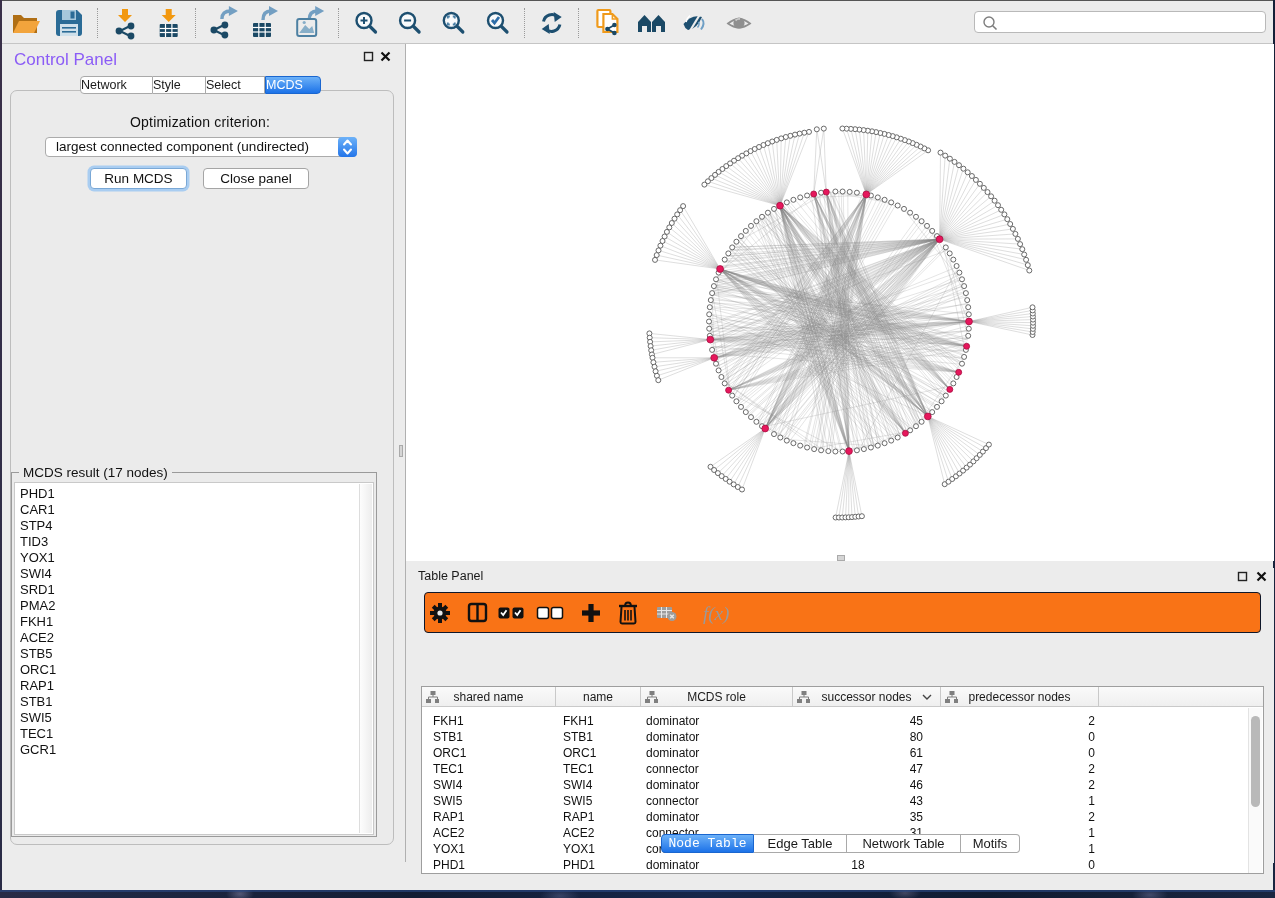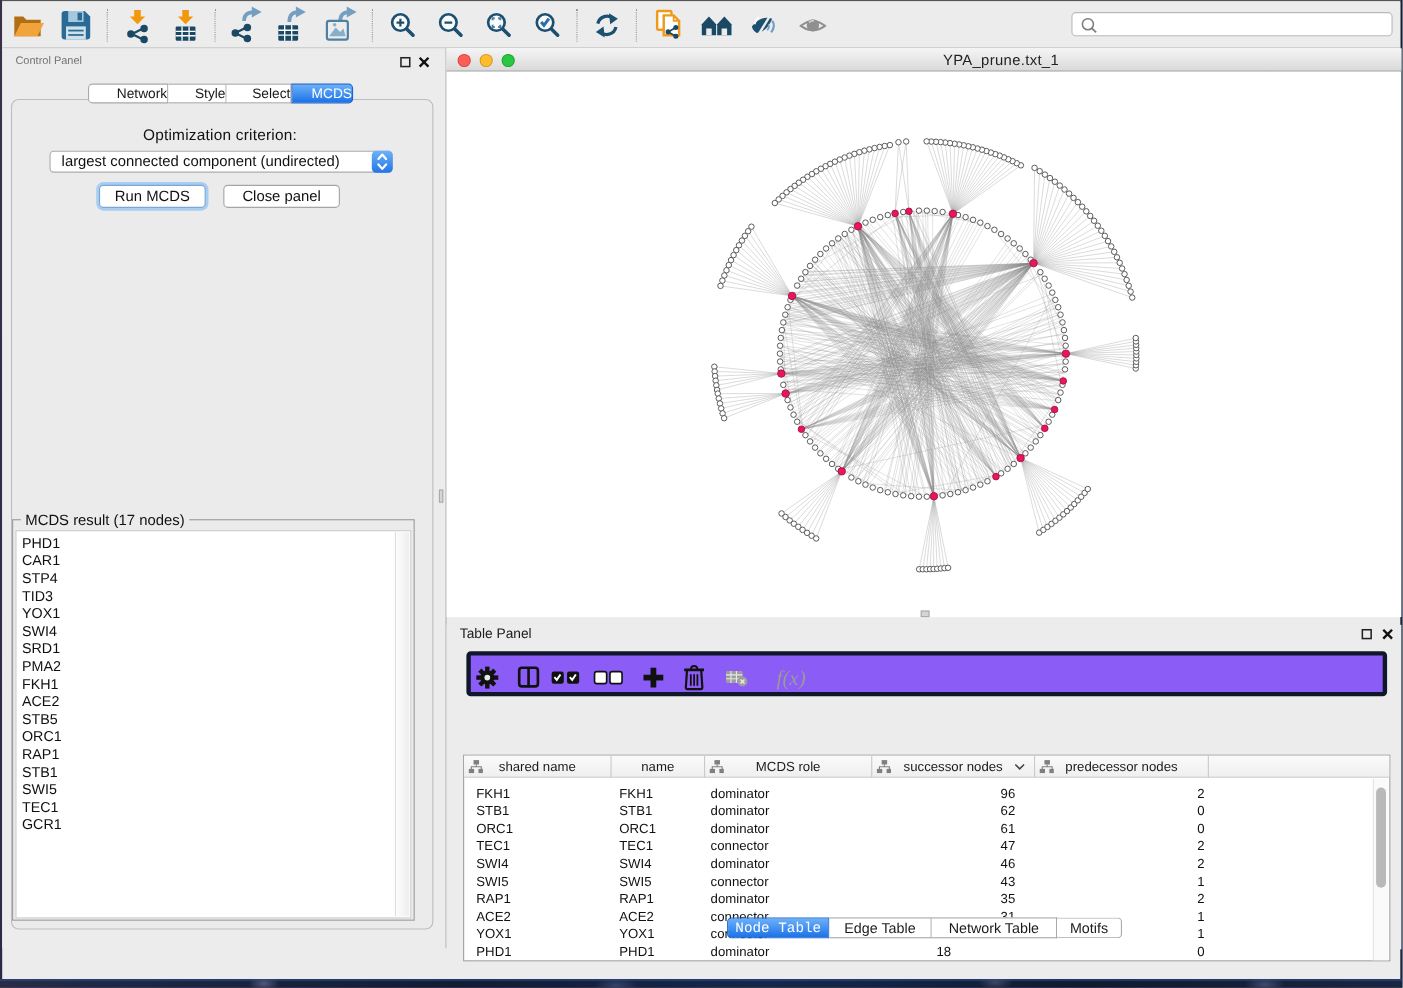--- a/index.html
+++ b/index.html
@@ -8,25 +8,25 @@
   background:linear-gradient(100deg,#3a3049 0%,#1f2844 18%,#131c33 40%,#16274a 60%,#101b30 80%,#1a2540 100%); }
 #wall::after { content:''; position:absolute; left:0; top:890px; width:1275px; height:2px; background:#2e4f8e; opacity:.55; }
 #wall::before { content:''; position:absolute; left:0; top:888px; width:1275px; height:10px; background:radial-gradient(14px 8px at 240px 6px, rgba(130,130,165,.55), transparent), radial-gradient(20px 8px at 560px 8px, rgba(90,100,140,.5), transparent), radial-gradient(16px 7px at 905px 5px, rgba(125,120,150,.45), transparent), radial-gradient(18px 8px at 1150px 7px, rgba(110,115,155,.5), transparent); }
 #app { position:absolute; left:2px; top:0; width:1271px; height:890px; background:#ececec; border-top:1px solid #555; }
 
 #toolbar { position:absolute; left:0; top:1px; width:1271px; height:42px; background:#ececec; border-bottom:1px solid #c5c5c5; }
 .tsep { position:absolute; top:6px; height:30px; width:0; border-left:1px dotted #9a9a9a; }
 #searchbox { position:absolute; left:972px; top:9px; width:292px; height:22px; background:#fff; border:1px solid #b9b9b9; border-radius:4px; }
 
 #cp { position:absolute; left:0; top:43px; width:396px; height:818px; background:#ececec; }
-#cp-title { position:absolute; left:12px; top:6px; font-size:10px; color:#737373; }
+#cp-title { position:absolute; left:12px; top:6px; font-size:17px; color:#8b5cf6; }
 .winbtn { position:absolute; top:7px; font-size:11px; color:#111; }
 #cp-content { position:absolute; left:8px; top:46px; width:384px; height:755px; border:1px solid #bdbdbd; border-radius:7px; background:#ebebeb; }
 #tabs { position:absolute; left:78px; top:32px; height:18px; display:flex; }
-.tab { height:18px; line-height:17px; font-size:12.5px; color:#1a1a1a; text-align:right; background:#fff; border:1px solid #a9a9a9; border-left:none; padding:0 0; }
+.tab { height:18px; line-height:17px; font-size:12.5px; color:#1a1a1a; text-align:left; background:#fff; border:1px solid #a9a9a9; border-left:none; padding:0 0; }
 .tab.first { border-left:1px solid #a9a9a9; border-radius:4px 0 0 4px; }
 .tab.sel { background:linear-gradient(#6cb1f8,#1c72e8); color:#fff; border:1px solid #1a66cf; border-radius:4px; }
 .tab.last { border-radius:0 4px 4px 0; }
 #optlabel { position:absolute; left:0; top:70px; width:396px; text-align:center; font-size:14px; letter-spacing:0.2px; color:#111; }
 #dropdown { position:absolute; left:43px; top:93px; width:312px; height:20px; background:#fff; border:1px solid #ababab; border-radius:4px; font-size:13.5px; color:#111; line-height:18px; padding-left:10px; }
 #dd-step { position:absolute; right:-1px; top:-1px; width:19px; height:20px; border-radius:4px; background:linear-gradient(#6db2f9,#2375e9); }
 .btn { position:absolute; top:124px; height:21px; background:#fff; border:1px solid #a5a5a5; border-radius:4px; font-size:13.5px; color:#111; text-align:center; line-height:19px; }
 #btn-run { left:88px; width:97px; box-shadow:0 0 0 2.5px #a9cdf1; border-color:#7aa8d6; }
 #btn-close { left:201px; width:106px; }
 #fieldset { position:absolute; left:9px; top:428px; width:366px; height:365px; border:1px solid #9a9a9a; }
@@ -37,21 +37,21 @@
 
 #vsplit { position:absolute; left:396px; top:43px; width:8px; height:818px; background:#ececec; border-right:1px solid #b0b0b0; }
 
 #net { position:absolute; left:404px; top:43px; width:868px; height:517px; background:#fff; }
 #net-titlebar { position:absolute; left:0; top:0; width:868px; height:21px; background:linear-gradient(#f5f5f5,#dadada); border-bottom:1px solid #9f9f9f; }
 .light { position:absolute; top:4.5px; width:12px; height:12px; border-radius:50%; }
 #net-title { position:absolute; left:0; top:3px; width:1008px; text-align:center; font-size:13.5px; letter-spacing:0.3px; color:#222; }
 
 #tp { position:absolute; left:404px; top:567px; width:868px; height:295px; background:#ececec; }
 #tp-title { position:absolute; left:12px; top:1px; font-size:12.5px; color:#1a1a1a; }
-#tp-toolbar { position:absolute; left:18px; top:24px; width:837px; height:41px; background:#8b5cf6; border:4px solid #0f172a; border-radius:4px; }
+#tp-toolbar { position:absolute; left:18px; top:24px; width:837px; height:41px; background:#f97316; border:1px solid #0f172a; border-radius:4px; }
 #tbl { position:absolute; left:15px; top:70px; width:843px; height:188px; background:#fff; border:1px solid #9e9e9e;margin-top:48px; }
 #thead { position:absolute; left:0; top:0; width:841px; height:20px; background:linear-gradient(#fafafa,#efefef); border-bottom:1px solid #c9c9c9; }
 .th { position:absolute; top:0; height:20px; font-size:12px; color:#1a1a1a; text-align:center; line-height:20px; border-right:1px solid #c9c9c9; }
 .hicon { position:absolute; left:4px; top:4px; width:13px; height:12px; }
 .td { position:absolute; height:16px; line-height:16px; font-size:12px; color:#111; }
 #tbl-sb { position:absolute; right:1px; top:21px; width:14px; height:165px; background:#fafafa; border-left:1px solid #e3e3e3; }
 #tbl-thumb { position:absolute; left:2px; top:8px; width:9px; height:91px; background:#b9b9b9; border-radius:5px; }
 #btabs { position:absolute; left:255px; top:266px; height:19px; display:flex; }
 .btab { height:19px; line-height:18px; font-size:13px; color:#1a1a1a; text-align:center; background:#fff; border:1px solid #a9a9a9; border-left:none; }
 .btab.sel { background:linear-gradient(#6cb1f8,#1c72e8); color:#fff; border:1px solid #1a66cf; border-radius:4px;font-family:Liberation Mono, monospace; }
@@ -259,26 +259,20 @@
 <div class="li" style="top:227px">SWI5</div>
 <div class="li" style="top:243px">TEC1</div>
 <div class="li" style="top:259px">GCR1</div>
 <div id="list-sb"></div>
 </div>
 </div>
 </div>
 <div id="vsplit"></div>
 
 <div id="net">
-<div id="net-titlebar">
-<div class="light" style="left:10px;background:#fd5f57;border:0.5px solid #e0443e"></div>
-<div class="light" style="left:30px;background:#febc2e;border:0.5px solid #d89b22"></div>
-<div class="light" style="left:50px;background:#28c840;border:0.5px solid #1ea52f"></div>
-<div id="net-title">YPA_prune.txt_1</div>
-</div>
 <svg width="866" height="494" viewBox="0 0 866 494" style="position:absolute;left:0;top:21px">
 <g transform="translate(-405,-65)">
           <path d="M779.0 205.7L823.6 450.7M779.0 205.7L827.1 451.0M779.0 205.7L832.1 451.4M779.0 205.7L835.6 451.5M779.0 205.7L839.9 451.5M779.0 205.7L841.3 451.5M779.0 205.7L845.9 451.3M779.0 205.7L848.4 451.1M779.0 205.7L852.6 450.7M779.0 205.7L857.0 450.1M779.0 205.7L859.3 449.7M779.0 205.7L863.3 449.0M779.0 205.7L868.1 448.0M779.0 205.7L871.4 447.1M779.0 205.7L874.0 446.4M779.0 205.7L890.0 440.7M779.0 205.7L894.3 438.7M779.0 205.7L896.4 437.6M779.0 205.7L897.9 436.9M779.0 205.7L899.8 435.9M779.0 205.7L904.0 433.5M779.0 205.7L904.8 433.0M779.0 205.7L906.5 432.0M779.0 205.7L908.7 430.6M779.0 205.7L912.6 428.0M779.0 205.7L914.2 426.8M779.0 205.7L916.7 424.9M779.0 205.7L918.6 423.5M779.0 205.7L920.3 422.1M779.0 205.7L923.2 419.7M779.0 205.7L942.5 398.8M779.0 205.7L943.8 397.0M779.0 205.7L945.8 394.2M779.0 205.7L946.9 392.5M779.0 205.7L948.5 389.9M779.0 205.7L949.1 389.1M779.0 205.7L950.7 386.3M779.0 205.7L952.1 383.7M779.0 205.7L953.2 381.8M779.0 205.7L954.6 378.9M779.0 205.7L955.7 376.8M779.0 205.7L957.0 373.8M779.0 205.7L958.5 370.4M779.0 205.7L959.2 368.5M779.0 205.7L960.2 365.9M779.0 205.7L961.0 363.7M812.7 194.0L871.0 447.2M812.7 194.0L873.2 446.6M812.7 194.0L878.1 445.2M812.7 194.0L879.9 444.6M812.7 194.0L883.8 443.2M812.7 194.0L888.6 441.3M812.7 194.0L890.9 440.2M812.7 194.0L915.8 425.6M812.7 194.0L918.4 423.7M812.7 194.0L919.9 422.5M812.7 194.0L922.1 420.6M812.7 194.0L925.2 417.9M812.7 194.0L927.6 415.7M812.7 194.0L929.9 413.4M825.3 192.1L853.5 450.6M825.3 192.1L857.8 450.0M825.3 192.1L864.2 448.8M825.3 192.1L868.0 448.0M825.3 192.1L872.5 446.9M825.3 192.1L877.3 445.4M825.3 192.1L898.8 436.4M825.3 192.1L903.4 433.8M825.3 192.1L906.0 432.3M825.3 192.1L909.3 430.2M825.3 192.1L914.7 426.5M825.3 192.1L917.2 424.6M825.3 192.1L919.8 422.6M865.3 194.4L721.9 380.1M865.3 194.4L722.8 381.7M865.3 194.4L723.6 383.3M865.3 194.4L725.4 386.4M865.3 194.4L727.7 390.3M865.3 194.4L728.5 391.6M865.3 194.4L730.7 394.9M865.3 194.4L732.1 396.9M865.3 194.4L732.4 397.3M865.3 194.4L735.2 401.1M865.3 194.4L736.9 403.2M865.3 194.4L756.4 422.7M865.3 194.4L758.0 423.9M865.3 194.4L761.4 426.6M865.3 194.4L764.3 428.6M865.3 194.4L768.3 431.2M865.3 194.4L771.0 432.9M865.3 194.4L772.5 433.8M865.3 194.4L776.1 435.8M865.3 194.4L778.4 437.0M865.3 194.4L783.3 439.4M865.3 194.4L786.3 440.8M865.3 194.4L802.6 446.6M865.3 194.4L803.8 446.9M865.3 194.4L807.8 447.9M865.3 194.4L809.7 448.4M865.3 194.4L812.8 449.0M865.3 194.4L814.6 449.4M865.3 194.4L815.6 449.6M865.3 194.4L819.0 450.1M865.3 194.4L820.7 450.3M865.3 194.4L825.6 450.9M865.3 194.4L828.0 451.1M865.3 194.4L830.4 451.3M938.6 239.2L731.2 247.4M938.6 239.2L731.3 247.2M938.6 239.2L729.5 249.9M938.6 239.2L728.9 250.8M938.6 239.2L726.7 254.2M938.6 239.2L725.6 256.1M938.6 239.2L725.4 256.5M938.6 239.2L723.9 259.2M938.6 239.2L722.8 261.3M938.6 239.2L722.1 262.6M938.6 239.2L720.4 266.0M938.6 239.2L720.0 266.9M938.6 239.2L719.4 268.3M938.6 239.2L718.1 271.1M938.6 239.2L717.1 273.6M938.6 239.2L716.9 274.3M938.6 239.2L716.0 276.6M938.6 239.2L714.7 280.5M938.6 239.2L714.3 281.6M938.6 239.2L713.8 283.2M938.6 239.2L713.1 285.4M938.6 239.2L712.8 286.5M938.6 239.2L712.2 288.9M938.6 239.2L711.6 291.3M938.6 239.2L710.9 294.1M938.6 239.2L710.7 295.2M938.6 239.2L708.0 324.2M938.6 239.2L708.1 325.8M938.6 239.2L708.3 330.4M938.6 239.2L708.5 333.1M938.6 239.2L708.6 333.7M938.6 239.2L708.9 336.9M938.6 239.2L709.4 340.8M938.6 239.2L709.7 342.3M938.6 239.2L710.1 344.8M938.6 239.2L711.1 349.6M938.6 239.2L711.5 351.4M938.6 239.2L712.1 353.8M938.6 239.2L713.0 357.3M938.6 239.2L713.8 360.0M938.6 239.2L714.1 361.0M938.6 239.2L714.9 363.4M938.6 239.2L716.2 366.8M938.6 239.2L717.1 369.4M938.6 239.2L718.2 372.1M938.6 239.2L719.6 375.2M938.6 239.2L720.7 377.6M938.6 239.2L722.3 380.8M938.6 239.2L722.5 381.2M938.6 239.2L724.2 384.3M938.6 239.2L725.5 386.6M938.6 239.2L727.6 390.2M938.6 239.2L734.8 400.5M938.6 239.2L736.4 402.6M938.6 239.2L737.8 404.4M938.6 239.2L739.5 406.4M938.6 239.2L742.5 409.7M938.6 239.2L743.4 410.7M938.6 239.2L746.1 413.5M938.6 239.2L747.4 414.7M938.6 239.2L748.4 415.6M938.6 239.2L752.2 419.2M938.6 239.2L753.9 420.7M938.6 239.2L756.3 422.6M938.6 239.2L758.3 424.2M938.6 239.2L760.2 425.7M938.6 239.2L760.9 426.2M938.6 239.2L763.8 428.2M938.6 239.2L765.4 429.3M938.6 239.2L768.0 431.1M938.6 239.2L769.5 432.0M938.6 239.2L772.5 433.8M938.6 239.2L776.3 435.9M938.6 239.2L776.9 436.3M938.6 239.2L780.6 438.1M938.6 239.2L782.2 438.9M938.6 239.2L784.5 440.0M938.6 239.2L788.3 441.6M968.0 321.5L715.9 276.8M968.0 321.5L714.7 280.2M968.0 321.5L713.2 285.0M968.0 321.5L712.6 287.1M968.0 321.5L711.9 290.1M968.0 321.5L711.0 293.7M968.0 321.5L710.7 295.0M968.0 321.5L709.9 299.6M968.0 321.5L709.4 302.6M968.0 321.5L708.8 306.7M968.0 321.5L708.2 328.8M968.0 321.5L708.4 331.8M968.0 321.5L708.8 335.7M968.0 321.5L709.1 338.6M968.0 321.5L709.3 340.1M968.0 321.5L709.7 342.5M968.0 321.5L710.6 347.2M968.0 321.5L710.8 348.2M968.0 321.5L711.6 351.8M968.0 321.5L712.2 354.5M965.6 346.3L718.1 271.3M965.6 346.3L716.7 274.6M965.6 346.3L714.4 281.2M965.6 346.3L713.1 285.3M965.6 346.3L711.6 291.2M965.6 346.3L710.3 297.4M965.6 346.3L709.5 301.9M965.6 346.3L708.8 307.5M965.6 346.3L708.2 314.2M965.6 346.3L708.0 318.0M965.6 346.3L708.0 324.6M957.7 372.3L712.4 287.9M957.7 372.3L710.9 294.3M957.7 372.3L709.4 302.4M957.7 372.3L708.6 308.6M957.7 372.3L708.2 315.0M957.7 372.3L708.0 320.0M957.7 372.3L708.1 325.9M957.7 372.3L708.6 334.1M957.7 372.3L709.3 340.1M957.7 372.3L710.4 346.2M957.7 372.3L712.0 353.5M948.8 389.4L799.5 197.3M948.8 389.4L793.8 199.3M948.8 389.4L788.3 201.4M948.8 389.4L785.7 202.5M948.8 389.4L781.2 204.6M948.8 389.4L776.7 206.9M948.8 389.4L771.2 210.0M948.8 389.4L767.6 212.2M948.8 389.4L762.6 215.6M948.8 389.4L758.3 218.8M948.8 389.4L755.4 221.1M926.8 416.4L832.2 191.6M926.8 416.4L829.5 191.8M926.8 416.4L828.6 191.8M926.8 416.4L824.8 192.2M926.8 416.4L822.3 192.5M926.8 416.4L820.1 192.7M926.8 416.4L815.2 193.5M926.8 416.4L812.7 194.0M926.8 416.4L810.8 194.4M926.8 416.4L806.7 195.3M926.8 416.4L784.6 203.0M926.8 416.4L781.6 204.4M926.8 416.4L777.0 206.7M926.8 416.4L774.2 208.2M926.8 416.4L772.4 209.2M926.8 416.4L769.2 211.2M926.8 416.4L767.2 212.5M926.8 416.4L765.6 213.5M926.8 416.4L763.2 215.2M926.8 416.4L760.3 217.3M926.8 416.4L738.1 238.3M926.8 416.4L736.6 240.1M926.8 416.4L736.4 240.5M926.8 416.4L734.9 242.4M926.8 416.4L733.7 243.9M926.8 416.4L731.3 247.2M926.8 416.4L729.8 249.4M926.8 416.4L729.3 250.2M926.8 416.4L727.7 252.6M926.8 416.4L727.2 253.5M904.4 433.3L767.4 212.3M904.4 433.3L763.3 215.1M904.4 433.3L761.3 216.5M904.4 433.3L756.0 220.6M904.4 433.3L753.2 223.0M904.4 433.3L748.4 227.3M904.4 433.3L745.3 230.4M904.4 433.3L741.9 234.0M904.4 433.3L738.8 237.4M904.4 433.3L736.7 240.0M904.4 433.3L733.0 244.9M848.0 451.1L846.8 191.8M848.0 451.1L842.2 191.6M848.0 451.1L840.2 191.5M848.0 451.1L837.7 191.5M848.0 451.1L833.4 191.6M848.0 451.1L832.0 191.6M848.0 451.1L829.5 191.8M848.0 451.1L826.1 192.0M848.0 451.1L822.8 192.4M848.0 451.1L818.4 193.0M848.0 451.1L815.2 193.5M848.0 451.1L814.2 193.7M848.0 451.1L810.3 194.5M848.0 451.1L782.1 204.1M848.0 451.1L778.7 205.8M848.0 451.1L778.2 206.1M848.0 451.1L773.7 208.5M848.0 451.1L773.2 208.8M848.0 451.1L768.9 211.4M848.0 451.1L768.2 211.8M848.0 451.1L766.2 213.1M848.0 451.1L763.2 215.2M848.0 451.1L760.3 217.3M848.0 451.1L759.0 218.3M848.0 451.1L756.2 220.5M848.0 451.1L754.2 222.1M764.2 428.5L945.4 248.3M764.2 428.5L944.3 246.6M764.2 428.5L940.4 241.4M764.2 428.5L938.6 239.2M764.2 428.5L935.7 235.8M764.2 428.5L933.0 232.8M764.2 428.5L930.4 230.1M764.2 428.5L928.2 227.9M764.2 428.5L925.9 225.7M764.2 428.5L921.7 222.1M764.2 428.5L919.4 220.1M764.2 428.5L916.3 217.7M764.2 428.5L894.8 204.6M764.2 428.5L891.9 203.2M764.2 428.5L888.8 201.8M764.2 428.5L885.8 200.6M764.2 428.5L883.1 199.6M764.2 428.5L880.6 198.7M764.2 428.5L876.8 197.4M764.2 428.5L872.4 196.1M764.2 428.5L870.0 195.5M764.2 428.5L866.3 194.6M764.2 428.5L863.9 194.1M764.2 428.5L861.6 193.7M727.6 390.2L965.0 349.2M727.6 390.2L966.0 344.0M727.6 390.2L966.8 339.0M727.6 390.2L967.3 334.7M727.6 390.2L967.7 329.9M727.6 390.2L967.9 325.7M727.6 390.2L968.0 320.2M727.6 390.2L965.2 294.6M727.6 390.2L964.6 292.1M727.6 390.2L963.7 288.2M727.6 390.2L962.8 285.1M727.6 390.2L962.2 283.2M727.6 390.2L960.9 279.3M727.6 390.2L960.1 276.8M727.6 390.2L959.1 274.3M719.1 269.0L874.3 446.3M719.1 269.0L878.6 445.0M719.1 269.0L883.2 443.4M719.1 269.0L884.9 442.7M719.1 269.0L889.4 440.9M719.1 269.0L893.5 439.1M719.1 269.0L895.9 437.9M719.1 269.0L900.6 435.5M719.1 269.0L903.5 433.8M719.1 269.0L906.2 432.1M719.1 269.0L910.5 429.4M719.1 269.0L912.2 428.2M719.1 269.0L927.7 415.6M719.1 269.0L930.2 413.1M719.1 269.0L931.6 411.7M719.1 269.0L934.9 408.2M719.1 269.0L935.9 407.1M719.1 269.0L936.8 406.0M719.1 269.0L938.8 403.5M719.1 269.0L941.5 400.2M719.1 269.0L942.5 398.9M719.1 269.0L944.6 396.0M719.1 269.0L945.9 394.1M719.1 269.0L947.8 391.1M719.1 269.0L961.1 363.3M719.1 269.0L961.5 362.1M719.1 269.0L962.2 359.9M719.1 269.0L962.6 358.5M719.1 269.0L963.4 355.8M719.1 269.0L963.7 354.6M719.1 269.0L964.4 351.7M719.1 269.0L964.8 350.1M719.1 269.0L965.1 348.9M719.1 269.0L965.4 347.5M719.1 269.0L965.8 345.6M719.1 269.0L966.3 342.6M719.1 269.0L966.6 340.2M719.1 269.0L966.8 338.9M709.3 339.6L960.7 364.4M709.3 339.6L962.8 358.0M709.3 339.6L964.5 351.3M709.3 339.6L966.0 344.1M709.3 339.6L966.9 338.5M709.3 339.6L967.6 331.5M709.3 339.6L968.0 323.5M709.3 339.6L967.9 316.7M709.3 339.6L967.6 311.6M709.3 339.6L966.8 304.0M713.2 357.8L967.7 330.2M713.2 357.8L968.0 322.4M713.2 357.8L967.9 316.8M713.2 357.8L967.5 310.0M713.2 357.8L966.7 303.1M713.2 357.8L965.6 296.9M713.2 357.8L964.5 291.5M713.2 357.8L963.1 286.2M713.2 357.8L960.9 279.1M713.2 357.8L958.2 272.0M962.5 359.0L917.4 424.4M708.4 311.9L720.4 376.9M965.8 297.9L933.7 233.6M817.0 449.8L722.6 381.3M967.0 337.2L946.4 249.8M729.1 392.5L711.2 292.8M756.9 423.1L804.5 447.1M892.1 203.3L828.1 191.9M869.0 195.3L798.0 197.8M815.0 193.5L717.4 273.1M836.1 191.5L883.8 199.8M837.2 451.5L882.1 443.8M859.0 193.2L903.3 209.1M841.5 451.5L729.8 393.5M907.1 431.6L811.0 448.7M929.2 228.9L968.0 323.0M711.1 293.2L713.1 357.7M902.2 208.5L962.4 283.7M860.6 449.5L912.3 428.1M939.1 239.8L906.9 211.3M722.5 381.1L823.1 450.6M734.5 242.9L827.2 191.9M729.2 392.6L715.6 277.6M942.3 243.8L964.3 352.4M875.2 446.1L782.8 439.2M763.4 215.0L715.1 279.1M956.0 266.9L715.9 366.0M724.1 258.9L944.3 396.4M708.2 313.5L926.9 416.4M939.0 403.4L715.7 277.5M712.1 289.0L967.8 314.0M709.2 339.2L946.6 250.0M761.9 426.9L951.0 385.8M858.0 449.9L956.6 268.3" fill="none" stroke="#8a8a8a" stroke-width="0.58" stroke-opacity="0.38"></path>
           <path d="M779.0 205.7L808.0 131.9M779.0 205.7L803.3 132.7M779.0 205.7L798.6 133.6M779.0 205.7L794.0 134.6M779.0 205.7L789.3 135.8M779.0 205.7L784.8 137.0M779.0 205.7L780.2 138.4M779.0 205.7L775.7 139.9M779.0 205.7L771.2 141.5M779.0 205.7L766.8 143.2M779.0 205.7L762.4 145.0M779.0 205.7L758.0 147.0M779.0 205.7L753.7 149.0M779.0 205.7L749.5 151.1M779.0 205.7L745.3 153.4M779.0 205.7L741.1 155.7M779.0 205.7L737.1 158.2M779.0 205.7L733.0 160.7M779.0 205.7L729.1 163.4M779.0 205.7L725.2 166.1M779.0 205.7L721.4 169.0M779.0 205.7L717.6 171.9M779.0 205.7L714.0 174.9M779.0 205.7L710.4 178.1M779.0 205.7L706.9 181.3M779.0 205.7L703.4 184.6M865.3 194.4L927.1 150.3M865.3 194.4L923.3 148.4M865.3 194.4L919.5 146.5M865.3 194.4L915.6 144.8M865.3 194.4L911.7 143.1M865.3 194.4L907.8 141.5M865.3 194.4L903.8 140.1M865.3 194.4L899.8 138.7M865.3 194.4L895.7 137.3M865.3 194.4L891.7 136.1M865.3 194.4L887.6 135.0M865.3 194.4L883.4 133.9M865.3 194.4L879.3 133.0M865.3 194.4L875.1 132.1M865.3 194.4L871.0 131.3M865.3 194.4L866.8 130.7M865.3 194.4L862.6 130.1M865.3 194.4L858.3 129.6M865.3 194.4L854.1 129.2M865.3 194.4L849.9 128.9M865.3 194.4L845.6 128.7M865.3 194.4L841.4 128.5M938.6 239.2L1028.3 270.5M938.6 239.2L1026.8 265.1M938.6 239.2L1025.1 259.8M938.6 239.2L1023.2 254.5M938.6 239.2L1021.3 249.2M938.6 239.2L1019.1 244.1M938.6 239.2L1016.9 238.9M938.6 239.2L1014.4 233.9M938.6 239.2L1011.9 228.9M938.6 239.2L1009.2 224.0M938.6 239.2L1006.3 219.2M938.6 239.2L1003.4 214.4M938.6 239.2L1000.2 209.8M938.6 239.2L997.0 205.2M938.6 239.2L993.6 200.7M938.6 239.2L990.1 196.3M938.6 239.2L986.5 192.1M938.6 239.2L982.8 187.9M938.6 239.2L978.9 183.8M938.6 239.2L974.9 179.9M938.6 239.2L970.9 176.0M938.6 239.2L966.7 172.3M938.6 239.2L962.4 168.7M938.6 239.2L958.0 165.2M938.6 239.2L953.5 161.9M938.6 239.2L948.9 158.7M938.6 239.2L944.2 155.6M938.6 239.2L939.5 152.6M968.0 321.5L1031.5 335.0M968.0 321.5L1031.7 332.0M968.0 321.5L1031.9 328.9M968.0 321.5L1032.0 325.8M968.0 321.5L1032.0 322.7M968.0 321.5L1032.0 319.6M968.0 321.5L1031.9 316.5M968.0 321.5L1031.8 313.5M968.0 321.5L1031.7 310.4M968.0 321.5L1031.5 307.3M926.8 416.4L943.7 484.2M926.8 416.4L947.5 481.7M926.8 416.4L951.2 479.0M926.8 416.4L954.9 476.3M926.8 416.4L958.5 473.5M926.8 416.4L962.1 470.6M926.8 416.4L965.6 467.6M926.8 416.4L969.0 464.6M926.8 416.4L972.4 461.4M926.8 416.4L975.6 458.2M926.8 416.4L978.8 454.9M926.8 416.4L981.9 451.6M926.8 416.4L985.0 448.1M926.8 416.4L987.9 444.6M848.0 451.1L834.6 517.5M848.0 451.1L837.9 517.5M848.0 451.1L841.2 517.5M848.0 451.1L844.5 517.4M848.0 451.1L847.7 517.3M848.0 451.1L851.0 517.1M848.0 451.1L854.3 516.8M848.0 451.1L857.6 516.5M848.0 451.1L860.9 516.2M764.2 428.5L709.5 466.8M764.2 428.5L713.1 470.0M764.2 428.5L716.9 473.1M764.2 428.5L720.7 476.1M764.2 428.5L724.7 478.9M764.2 428.5L728.6 481.7M764.2 428.5L732.7 484.4M764.2 428.5L736.8 487.0M764.2 428.5L741.0 489.5M719.1 269.0L682.1 206.1M719.1 269.0L679.1 210.2M719.1 269.0L676.2 214.4M719.1 269.0L673.5 218.7M719.1 269.0L670.8 223.0M719.1 269.0L668.3 227.4M719.1 269.0L665.9 231.9M719.1 269.0L663.6 236.5M719.1 269.0L661.5 241.0M719.1 269.0L659.4 245.7M719.1 269.0L657.5 250.4M719.1 269.0L655.7 255.1M719.1 269.0L654.0 259.9M709.3 339.6L648.4 333.4M709.3 339.6L648.7 337.7M709.3 339.6L649.1 341.9M709.3 339.6L649.6 346.1M709.3 339.6L650.2 350.3M709.3 339.6L650.9 354.5M713.2 357.8L651.5 357.8M713.2 357.8L652.4 362.3M713.2 357.8L653.5 366.8M713.2 357.8L654.6 371.3M713.2 357.8L655.9 375.8M713.2 357.8L657.3 380.2" fill="none" stroke="#9a9a9a" stroke-width="0.6" stroke-opacity="0.55"></path>
           <path d="M815.8 129.3L812.7 194.0M815.8 129.3L825.3 192.1M822.8 128.6L812.7 194.0M822.8 128.6L825.3 192.1" fill="none" stroke="#9a9a9a" stroke-width="0.6" stroke-opacity="0.55"></path>
           <g fill="#fff" stroke="#5a5a5a" stroke-width="0.9">
             <circle cx="967.8" cy="314.3" r="2.5"></circle>
             <circle cx="967.2" cy="307.2" r="2.5"></circle>
             <circle cx="966.2" cy="300.1" r="2.5"></circle>
             <circle cx="964.9" cy="293.1" r="2.5"></circle>
@@ -652,26 +646,26 @@
                 <rect x="4.5" y="0" width="5" height="4"></rect>
                 <rect x="0" y="8" width="5" height="4"></rect>
                 <rect x="9" y="8" width="5" height="4"></rect>
               </g>
               <path d="M7 4 L7 6 M2.5 8 L2.5 6 L11.5 6 L11.5 8" stroke="#7f7f7f" fill="none"></path>
             </svg>predecessor nodes</div>
         </div>
         <div class="td" style="left:11px;top:26px">FKH1</div>
         <div class="td" style="left:141px;top:26px">FKH1</div>
         <div class="td" style="left:224px;top:26px">dominator</div>
-        <div class="td" style="left:371px;top:26px;width:130px;text-align:right">96</div>
+        <div class="td" style="left:371px;top:26px;width:130px;text-align:right">45</div>
         <div class="td" style="left:519px;top:26px;width:154px;text-align:right">2</div>
         <div class="td" style="left:11px;top:42px">STB1</div>
         <div class="td" style="left:141px;top:42px">STB1</div>
         <div class="td" style="left:224px;top:42px">dominator</div>
-        <div class="td" style="left:371px;top:42px;width:130px;text-align:right">62</div>
+        <div class="td" style="left:371px;top:42px;width:130px;text-align:right">80</div>
         <div class="td" style="left:519px;top:42px;width:154px;text-align:right">0</div>
         <div class="td" style="left:11px;top:58px">ORC1</div>
         <div class="td" style="left:141px;top:58px">ORC1</div>
         <div class="td" style="left:224px;top:58px">dominator</div>
         <div class="td" style="left:371px;top:58px;width:130px;text-align:right">61</div>
         <div class="td" style="left:519px;top:58px;width:154px;text-align:right">0</div>
         <div class="td" style="left:11px;top:74px">TEC1</div>
         <div class="td" style="left:141px;top:74px">TEC1</div>
         <div class="td" style="left:224px;top:74px">connector</div>
         <div class="td" style="left:371px;top:74px;width:130px;text-align:right">47</div>

